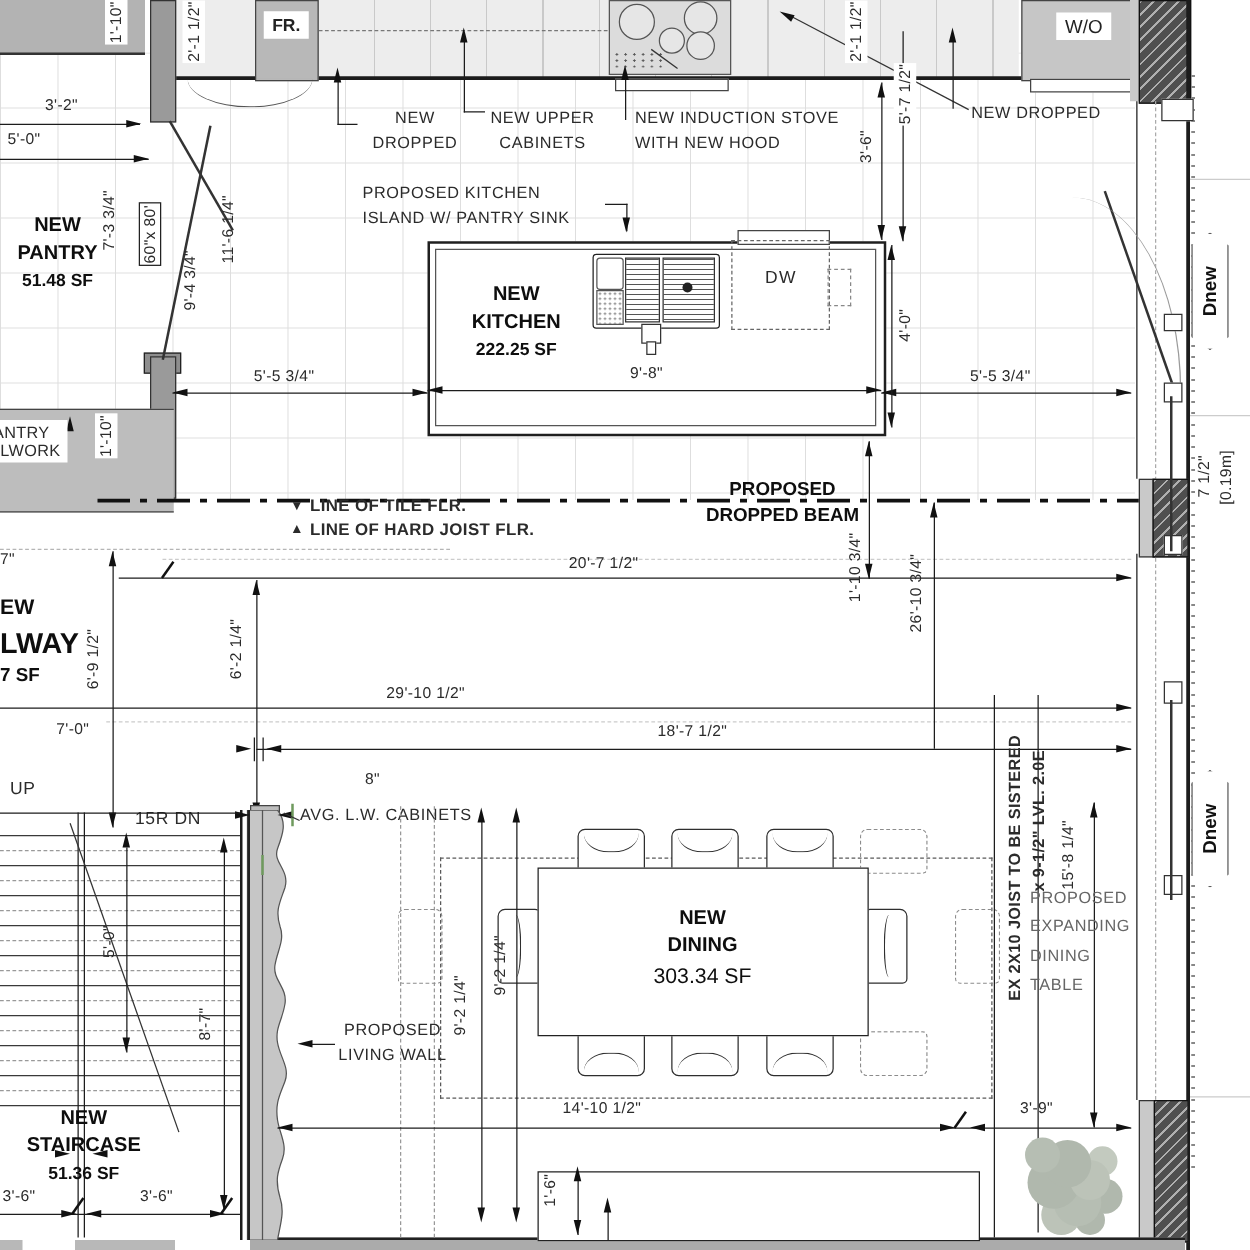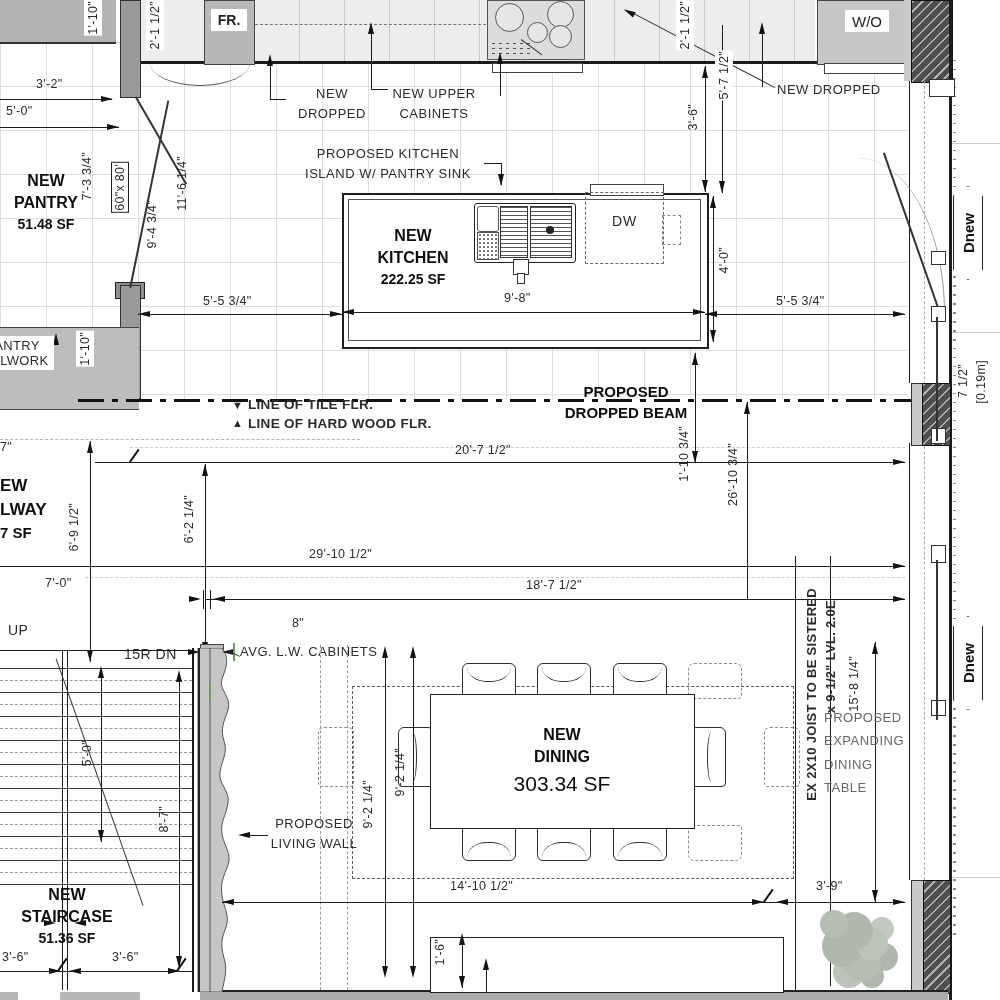--- a/index.html
+++ b/index.html
@@ -110,22 +110,26 @@
   <div class="aU" style="left:758.5px;top:22px"></div>
 
   <div class="note" style="left:284px;top:84px;width:96px;text-align:center">
     <div>NEW</div>
     <div>DROPPED</div>
   </div>
   <div class="note" style="left:388px;top:84px;width:92px;text-align:center">
     <div>NEW UPPER</div>
     <div>CABINETS</div>
   </div>
+  <div class="note" style="left:508px;top:84px">
+    <div>NEW INDUCTION STOVE</div>
+    <div>WITH NEW HOOD</div>
+  </div>
   <div class="note" style="left:777px;top:80px">NEW DROPPED</div>
-  <div class="note" style="left:290px;top:144px;width:196px;text-align:center">
+  <div class="note" style="left:290px;top:144px;width:196px;text-align:left">
     <div>PROPOSED KITCHEN</div>
     <div>ISLAND W/ PANTRY SINK</div>
   </div>
   <div class="h" style="left:484px;top:163px;width:18px"></div>
   <div class="v" style="left:501px;top:163px;height:22px"></div>
   <div class="aD" style="left:497.5px;top:174px"></div>
 
   <div class="abs" style="left:342px;top:193px;width:363px;height:152px;background:#fff;border:2px solid #1f1f1f"></div>
   <div class="abs" style="left:348px;top:199px;width:351px;height:140px;border:1px solid #555"></div>
   <div class="abs" style="left:590px;top:184px;width:72px;height:10px;background:#fff;border:1px solid #444"></div>
@@ -186,21 +190,21 @@
   <div class="abs" style="left:-28px;top:336px;width:82px;background:#fff;padding:2px 0;text-align:center">
     <div class="dim" style="position:static;font-size:13px">PANTRY</div>
     <div class="dim" style="position:static;font-size:13px">MILLWORK</div>
   </div>
   <div class="dim vdim wbox" style="left:76px;top:331px">1'-10"</div>
 
   <div class="beamline" style="left:78px;top:399px;width:870px"></div>
   <div class="dim" style="left:232px;top:399px;font-size:11px">▼</div>
   <div class="dim bold" style="left:248px;top:397px;font-size:13.5px">LINE OF TILE FLR.</div>
   <div class="dim" style="left:232px;top:417px;font-size:11px">▲</div>
-  <div class="dim bold" style="left:248px;top:416px;font-size:13.5px">LINE OF HARD WOOD FLR.</div>
+  <div class="dim bold" style="left:248px;top:416px;font-size:13.5px">LINE OF HARD JOIST FLR.</div>
   <div class="abs bold" style="left:540px;top:381px;width:172px;text-align:center;font-size:15px;color:#0e0e0e;line-height:1.4">
     <div>PROPOSED</div>
     <div>DROPPED BEAM</div>
   </div>
 
   <div class="dashh" style="left:0;top:439px;width:360px"></div>
   <div class="dashh" style="left:130px;top:447px;width:775px;border-top-color:#ccc"></div>
   <div class="dashh" style="left:85px;top:577px;width:820px;border-top-color:#ccc"></div>
   <div class="dim" style="left:455px;top:443px">20'-7 1/2"</div>
   <div class="h" style="left:95px;top:462px;width:810px"></div>
@@ -228,21 +232,21 @@
   <div class="aU" style="left:86.5px;top:441px"></div>
   <div class="aD" style="left:86.5px;top:650px"></div>
   <div class="dim vdim" style="left:182px;top:495px">6'-2 1/4"</div>
   <div class="v" style="left:205px;top:464px;height:190px"></div>
   <div class="aU" style="left:201.5px;top:464px"></div>
   <div class="aD" style="left:201.5px;top:642px"></div>
   <div class="dim" style="left:45px;top:576px">7'-0"</div>
   <div class="dim" style="left:0;top:440px">7"</div>
   <div class="room" style="left:0;top:474px;text-align:left">
     <div class="nm" style="font-size:17px">EW</div>
-    <div class="nm" style="font-size:17px">LWAY</div>
+    <div class="nm" style="font-size:23px">LWAY</div>
     <div class="ar" style="font-size:15px">7 SF</div>
   </div>
 
   <div class="v" style="left:909px;top:81px;height:302px"></div>
   <div class="v" style="left:909px;top:443px;height:437px"></div>
   <div class="dashv" style="left:924px;top:81px;height:904px"></div>
   <div class="v" style="left:949px;top:0;width:2.5px;height:1000px"></div>
   <div class="abs" style="left:952.5px;top:60px;width:3px;height:880px;background-image:repeating-linear-gradient(to bottom,#888 0 1.5px,transparent 1.5px 9px)"></div>
   <div class="abs" style="left:911px;top:383px;width:11px;height:61px;background:#c9c9c9;border:1px solid #333"></div>
   <div class="abs hatch" style="left:922px;top:383px;width:27px;height:61px"></div>
@@ -283,21 +287,21 @@
   </svg>
   <div class="aR" style="left:188px;top:649px"></div>
   <div class="aL" style="left:222px;top:649px"></div>
   <div class="abs" style="left:233px;top:643px;width:2px;height:18px;background:#6f9a5e"></div>
   <div class="abs" style="left:209px;top:684px;width:2px;height:16px;background:#6f9a5e"></div>
   <div class="dim" style="left:292px;top:616px">8"</div>
   <div class="note" style="left:240px;top:642px">AVG. L.W. CABINETS</div>
   <div class="ln" style="left:227px;top:650px;width:14px;height:1px;transform:rotate(25deg)"></div>
 
   <div class="note" style="left:8px;top:620px;font-size:14px">UP</div>
-  <div class="note" style="left:124px;top:644px;font-size:14px">15R DN</div>
+  <div class="note" style="left:108px;top:644px;font-size:14px">15R DN</div>
   <div class="h" style="left:0;top:650px;width:192px"></div>
   <div class="h" style="left:0;top:668px;width:192px;background:#3a3a3a"></div>
   <div class="h" style="left:0;top:692px;width:192px;background:#3a3a3a"></div>
   <div class="h" style="left:0;top:716px;width:192px;background:#3a3a3a"></div>
   <div class="h" style="left:0;top:740px;width:192px;background:#3a3a3a"></div>
   <div class="h" style="left:0;top:764px;width:192px;background:#3a3a3a"></div>
   <div class="h" style="left:0;top:788px;width:192px;background:#3a3a3a"></div>
   <div class="h" style="left:0;top:812px;width:192px;background:#3a3a3a"></div>
   <div class="h" style="left:0;top:836px;width:192px;background:#3a3a3a"></div>
   <div class="h" style="left:0;top:860px;width:192px;background:#3a3a3a"></div>
@@ -366,21 +370,21 @@
       <i class="bk"></i>
     </div>
   <div class="chair cr" style="left:690px;top:727px">
       <i class="bk"></i>
     </div>
   <div class="chair cr ghost" style="left:764px;top:727px"></div>
   <div class="abs" style="left:430px;top:694px;width:263px;height:133px;background:#fff;border:1.6px solid #222"></div>
   <div class="room" style="left:497px;top:724px;width:130px">
     <div class="nm">NEW</div>
     <div class="nm">DINING</div>
-    <div class="ar" style="font-weight:normal;font-size:21px">303.34 SF</div>
+    <div class="ar" style="font-weight:normal;font-size:17px">303.34 SF</div>
   </div>
 
   <div class="v" style="left:385px;top:656px;height:314px"></div>
   <div class="aU" style="left:381.5px;top:646px"></div>
   <div class="aD" style="left:381.5px;top:966px"></div>
   <div class="v" style="left:413px;top:656px;height:314px"></div>
   <div class="aU" style="left:409.5px;top:646px"></div>
   <div class="aD" style="left:409.5px;top:966px"></div>
   <div class="dim vdim" style="left:361px;top:780px">9'-2 1/4"</div>
   <div class="dim vdim" style="left:393px;top:748px">9'-2 1/4"</div>

